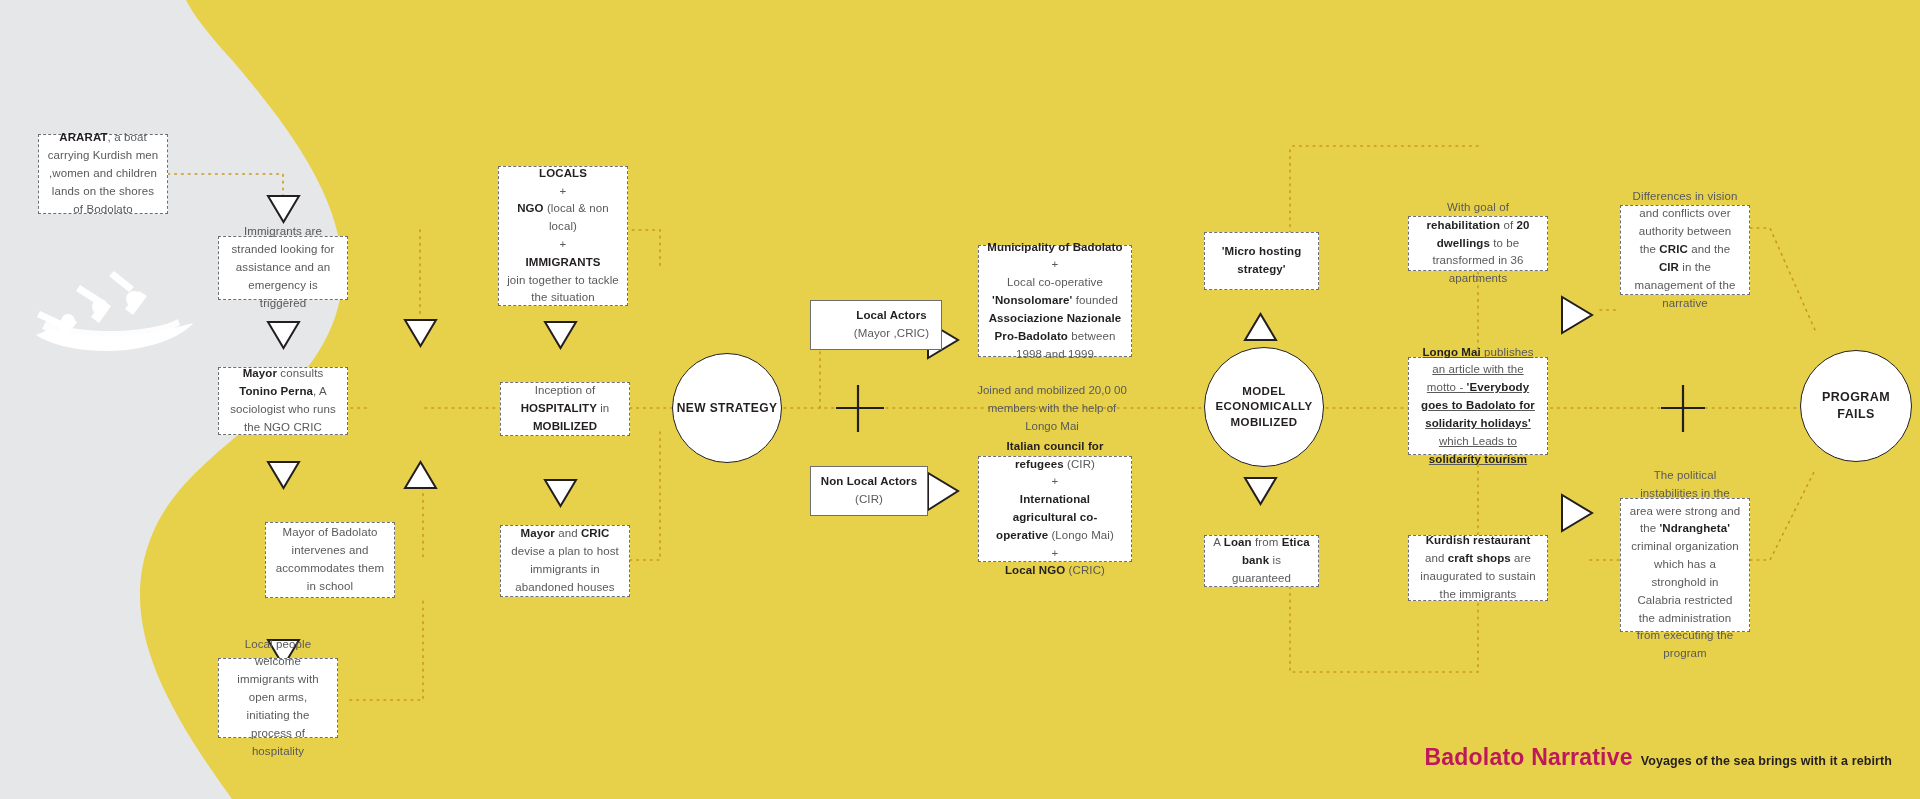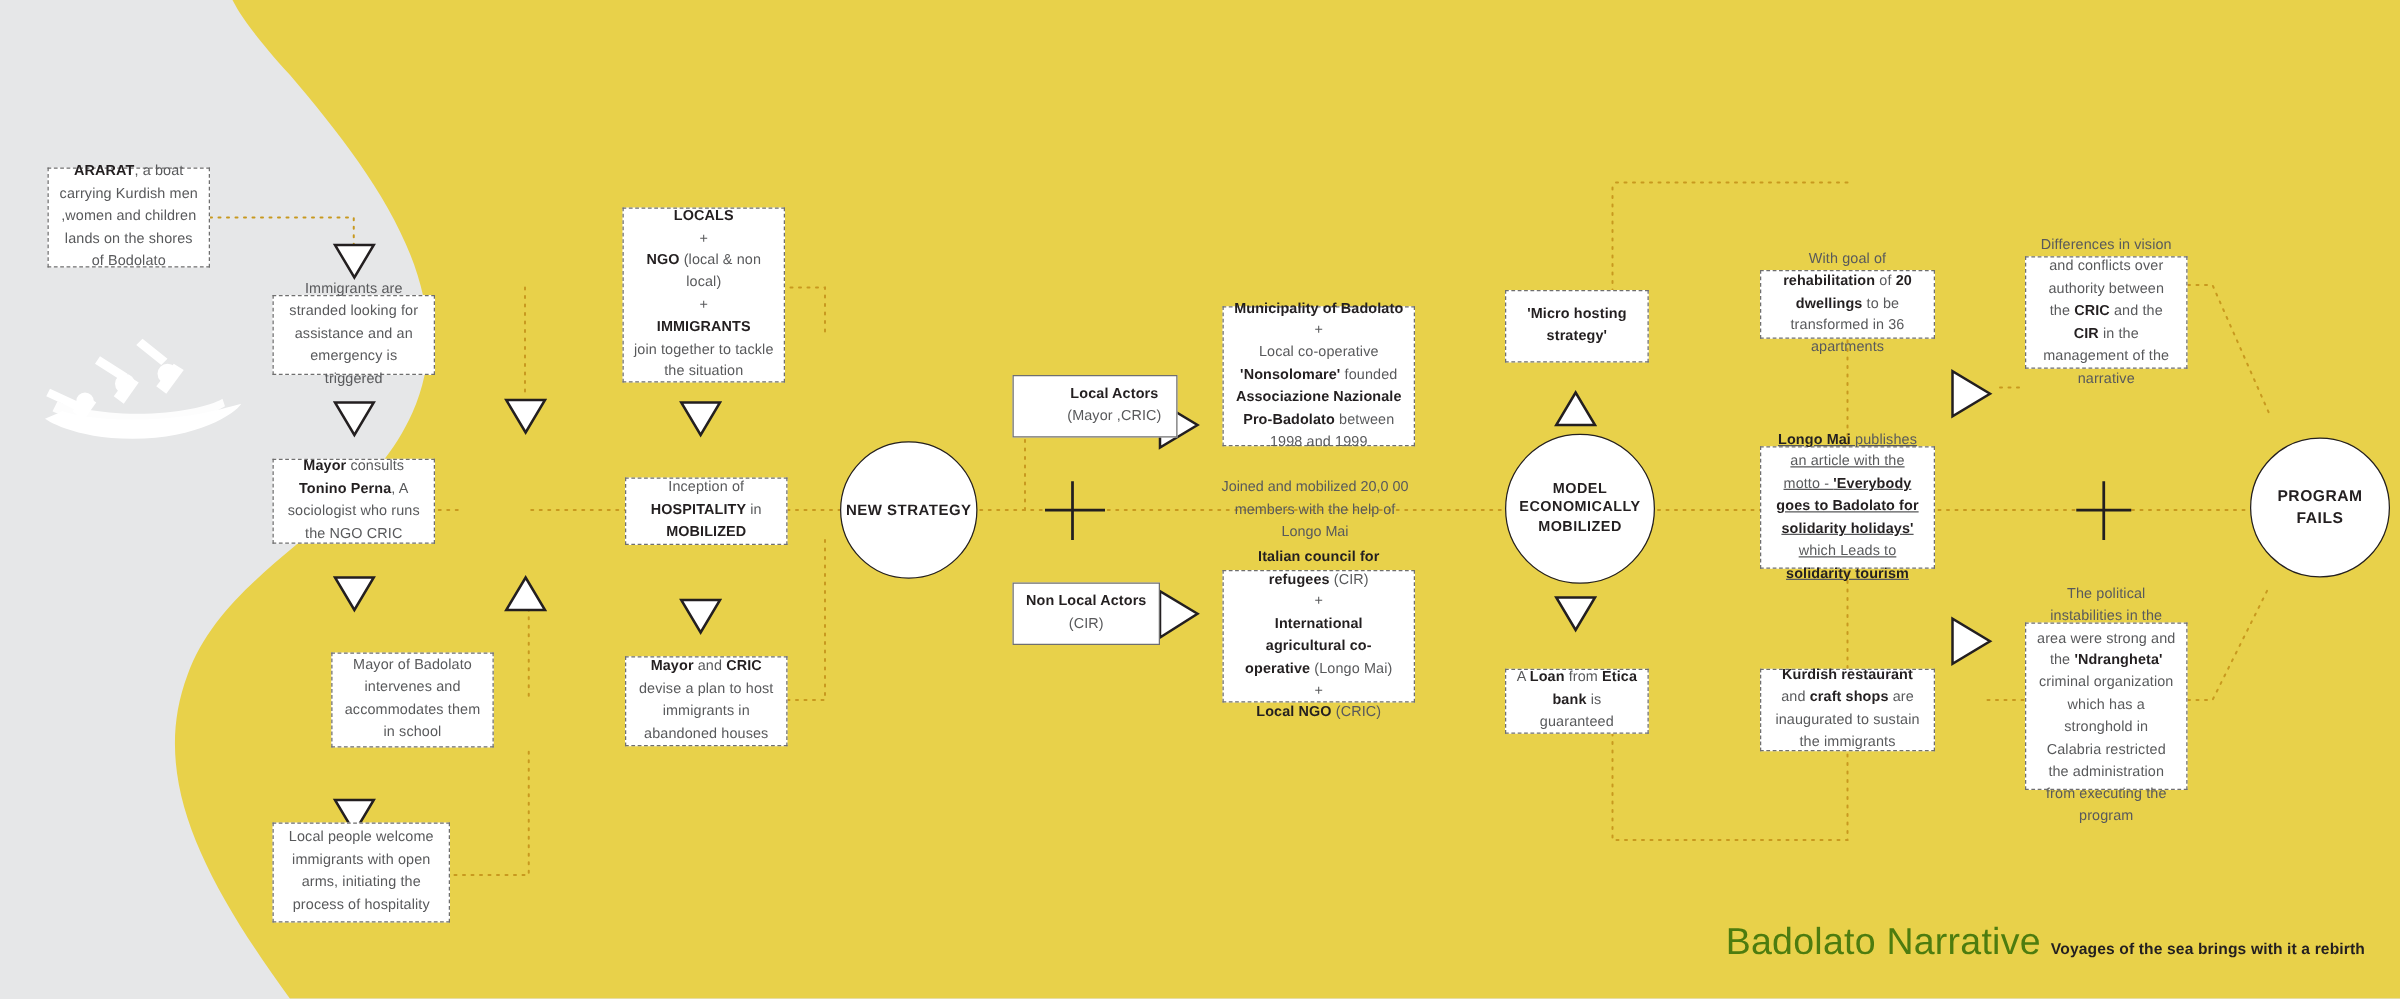--- a/index.html
+++ b/index.html
@@ -56,21 +56,21 @@
   #links { position: absolute; inset: 0; width: 1920px; height: 799px; pointer-events: none; }
 
   
 
   
   #title-wrap {
     position: absolute; right: 28px; bottom: 28px;
     display: flex; align-items: baseline; gap: 8px;
   }
   #title-main {
-    color: #4d7c0f; font-size: 30px; font-weight: normal; letter-spacing: .2px;
+    color: #be185d; font-size: 23px; font-weight: bold; letter-spacing: .2px;
   }
   #title-sub {
     color: #231f20; font-size: 12.5px; font-weight: bold; letter-spacing: .1px;
   }
 </style>
 </head>
 <body>
 
 <div id="stage">
 
@@ -182,21 +182,21 @@
   </div>
 
   <div class="node" style="left:218px; top:367px; width:130px; height:68px;">
     <span class="t"><b>Mayor</b> consults <b>Tonino Perna</b>, A sociologist who runs the NGO CRIC</span>
   </div>
 
   <div class="node" style="left:218px; top:522px; width:130px; height:76px;margin-left:47px;">
     <span class="t">Mayor of Badolato intervenes and accommodates them in school</span>
   </div>
 
-  <div class="node" style="left:218px; top:658px; width:142px; height:80px;">
+  <div class="node" style="left:218px; top:658px; width:120px; height:80px;">
     <span class="t">Local people welcome immigrants with open arms, initiating the process of hospitality</span>
   </div>
 
   <div class="node" style="left:498px; top:166px; width:130px; height:140px;">
     <span class="t"><b>LOCALS</b><br>+<br><b>NGO</b> (local &amp; non local)<br>+<br><b>IMMIGRANTS</b><br>join together to tackle the situation</span>
   </div>
 
   <div class="node" style="left:500px; top:382px; width:130px; height:54px;">
     <span class="t">Inception of <b>HOSPITALITY</b> in <b>MOBILIZED</b></span>
   </div>

